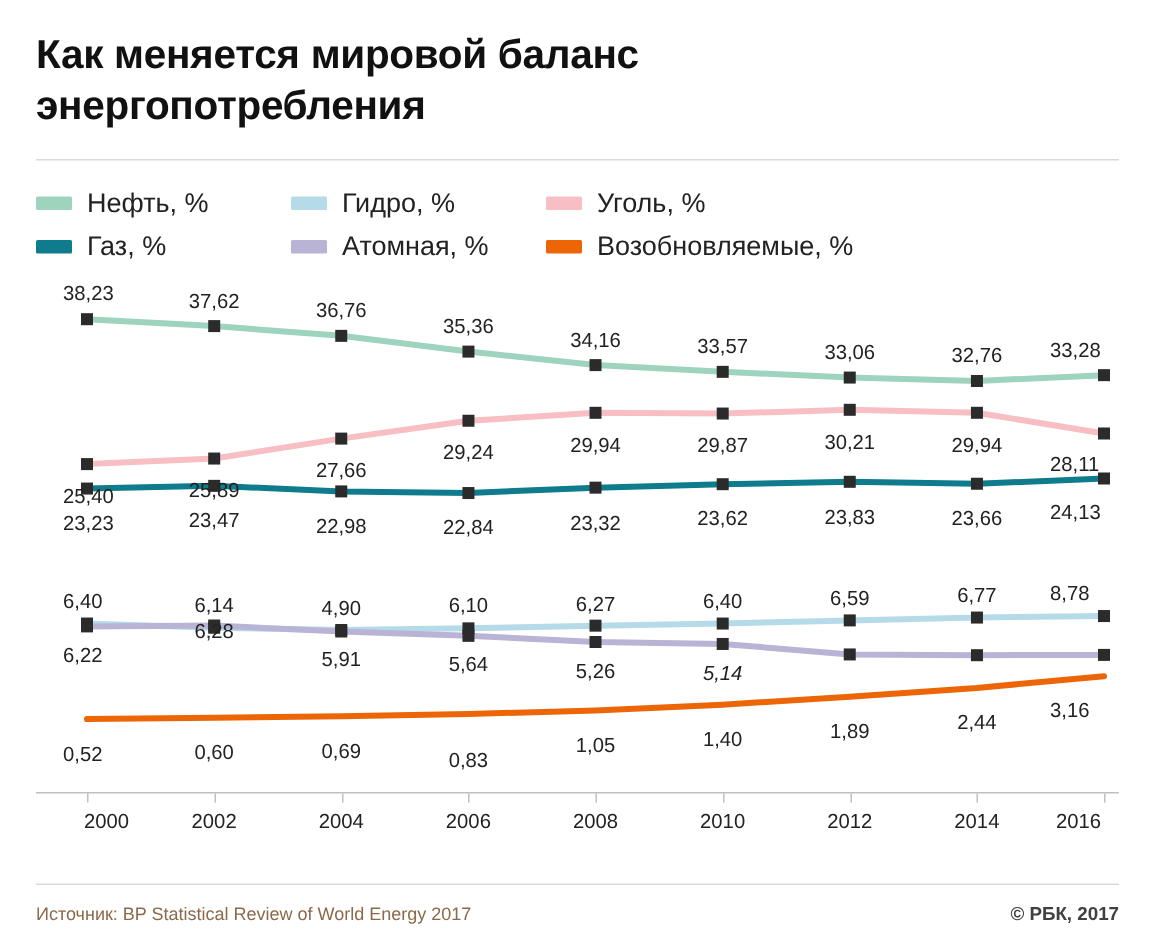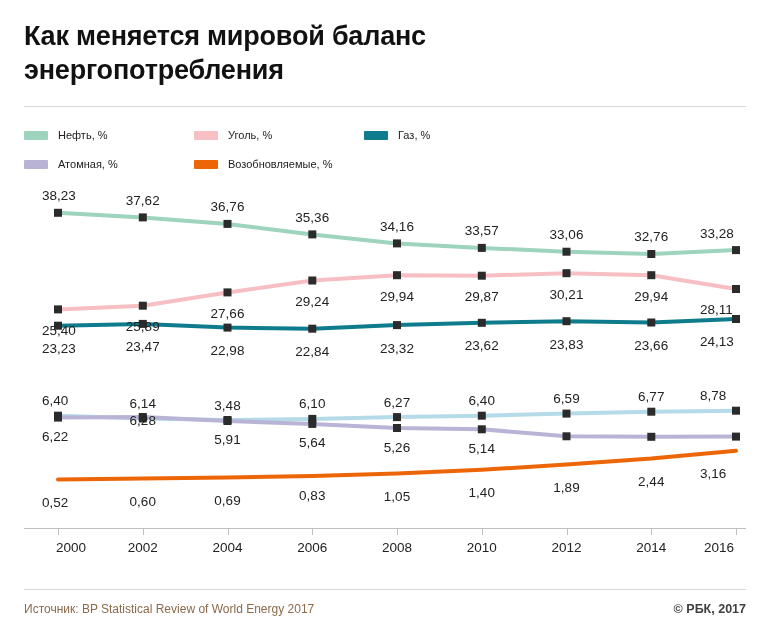--- a/index.html
+++ b/index.html
@@ -38,21 +38,21 @@
   .legend {
     margin-top: 14px;
     display: grid;
     grid-template-columns: 170px 170px 260px;
     grid-auto-rows: 29px;
     align-items: center;
   }
   .legend-item {
     display: flex;
     align-items: center;
-    font-size: 11px;
+    font-size: 18px;
     color: #222;
   }
   .swatch {
     width: 24px;
     height: 9px;
     border-radius: 1px;
     margin-right: 10px;
     flex: none;
   }
   .chart-wrap {
@@ -126,20 +126,24 @@
 <div class="page">
 
   <div class="title">Как меняется мировой баланс энергопотребления</div>
 
   <div class="rule"></div>
 
   <div class="legend" id="legend">
       <div class="legend-item">
         <span class="swatch" style="background: rgb(158, 211, 190);"></span>
         <span>Нефть, %</span>
+      </div>
+      <div class="legend-item">
+        <span class="swatch" style="background: rgb(181, 219, 232);"></span>
+        <span>Гидро, %</span>
       </div>
       <div class="legend-item">
         <span class="swatch" style="background: rgb(247, 191, 195);"></span>
         <span>Уголь, %</span>
       </div>
       <div class="legend-item">
         <span class="swatch" style="background: rgb(14, 124, 140);"></span>
         <span>Газ, %</span>
       </div>
       <div class="legend-item">
@@ -229,37 +233,37 @@
       <div class="pt-label" style="left: 118.75px; top: 154.932px;">23,47</div>
       <div class="pt-label" style="left: 203.5px; top: 158.621px;">22,98</div>
       <div class="pt-label" style="left: 288.25px; top: 159.675px;">22,84</div>
       <div class="pt-label" style="left: 373px; top: 156.061px;">23,32</div>
       <div class="pt-label" style="left: 457.75px; top: 153.802px;">23,62</div>
       <div class="pt-label" style="left: 542.5px; top: 152.221px;">23,83</div>
       <div class="pt-label" style="left: 627.25px; top: 153.501px;">23,66</div>
       <div class="pt-label" style="transform: none; left: 676px; top: 149.962px; text-align: center;">24,13</div>
       <div class="pt-label" style="transform: none; left: 18px; top: 208.667px;">6,40</div>
       <div class="pt-label" style="left: 118.75px; top: 211.483px;">6,14</div>
-      <div class="pt-label" style="left: 203.5px; top: 213px;">3,48</div>
+      <div class="pt-label" style="left: 203.5px; top: 213px;">4,90</div>
       <div class="pt-label" style="left: 288.25px; top: 211.917px;">6,10</div>
       <div class="pt-label" style="left: 373px; top: 210.075px;">6,27</div>
       <div class="pt-label" style="left: 457.75px; top: 208.667px;">6,40</div>
       <div class="pt-label" style="left: 542.5px; top: 206.608px;">6,59</div>
       <div class="pt-label" style="left: 627.25px; top: 204.658px;">6,77</div>
       <div class="pt-label" style="transform: none; left: 676px; top: 203.683px;">8,78</div>
       <div class="pt-label" style="transform: none; left: 18px; top: 244.617px;">6,22</div>
       <div class="pt-label" style="left: 118.75px; top: 228px;">6,28</div>
       <div class="pt-label" style="left: 203.5px; top: 247.975px;">5,91</div>
       <div class="pt-label" style="left: 288.25px; top: 250.9px;">5,64</div>
       <div class="pt-label" style="left: 373px; top: 255.017px;">5,26</div>
-      <div class="pt-label" style="left: 457.75px; top: 256.317px;">5,14</div>
+      <div class="pt-label" style="left: 457.75px; top: 256.317px; font-style: italic;">5,14</div>
       <div class="pt-label" style="transform: none; left: 18px; top: 310.367px;">0,52</div>
       <div class="pt-label" style="left: 118.75px; top: 309.5px;">0,60</div>
       <div class="pt-label" style="left: 203.5px; top: 308.525px;">0,69</div>
-      <div class="pt-label" style="left: 288.25px; top: 303px;">0,83</div>
+      <div class="pt-label" style="left: 288.25px; top: 314px;">0,83</div>
       <div class="pt-label" style="left: 373px; top: 304.625px;">1,05</div>
       <div class="pt-label" style="left: 457.75px; top: 300.833px;">1,40</div>
       <div class="pt-label" style="left: 542.5px; top: 295.525px;">1,89</div>
       <div class="pt-label" style="left: 627.25px; top: 289.567px;">2,44</div>
       <div class="pt-label" style="transform: none; left: 676px; top: 281.767px;">3,16</div>
       <div class="x-tick" style="left: 34px;"></div>
       <div class="x-label" style="transform: none; left: 32px;">2000</div>
       <div class="x-tick" style="left: 118.75px;"></div>
       <div class="x-label" style="left: 118.75px;">2002</div>
       <div class="x-tick" style="left: 203.5px;"></div>

